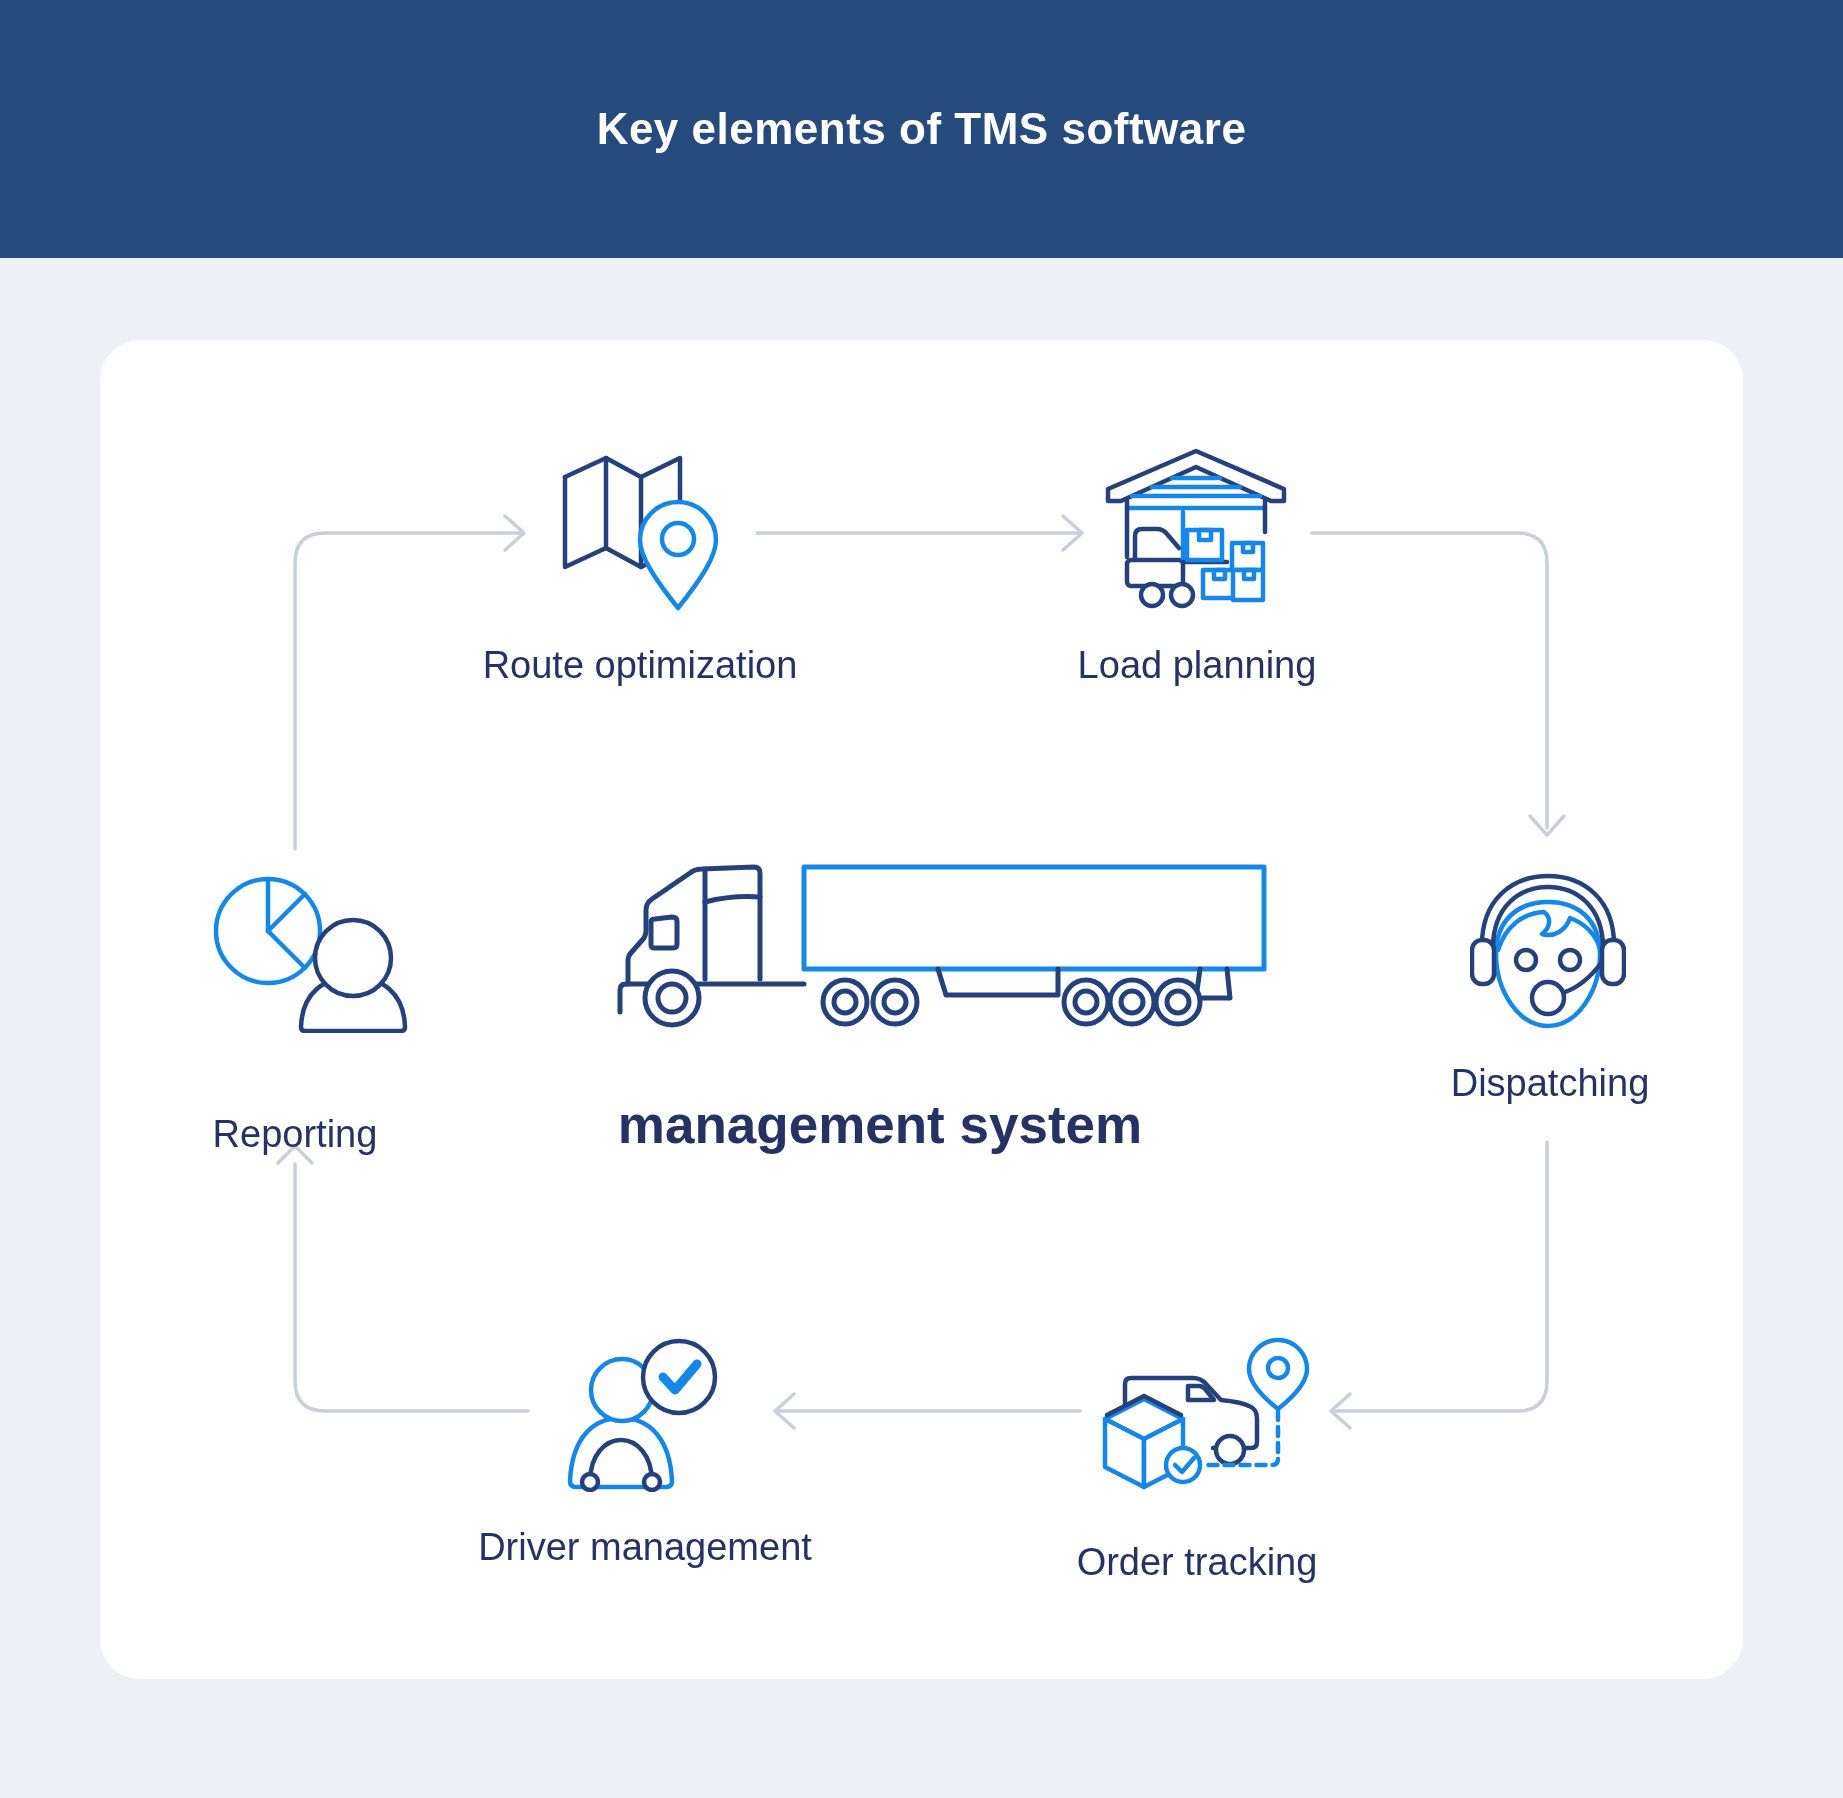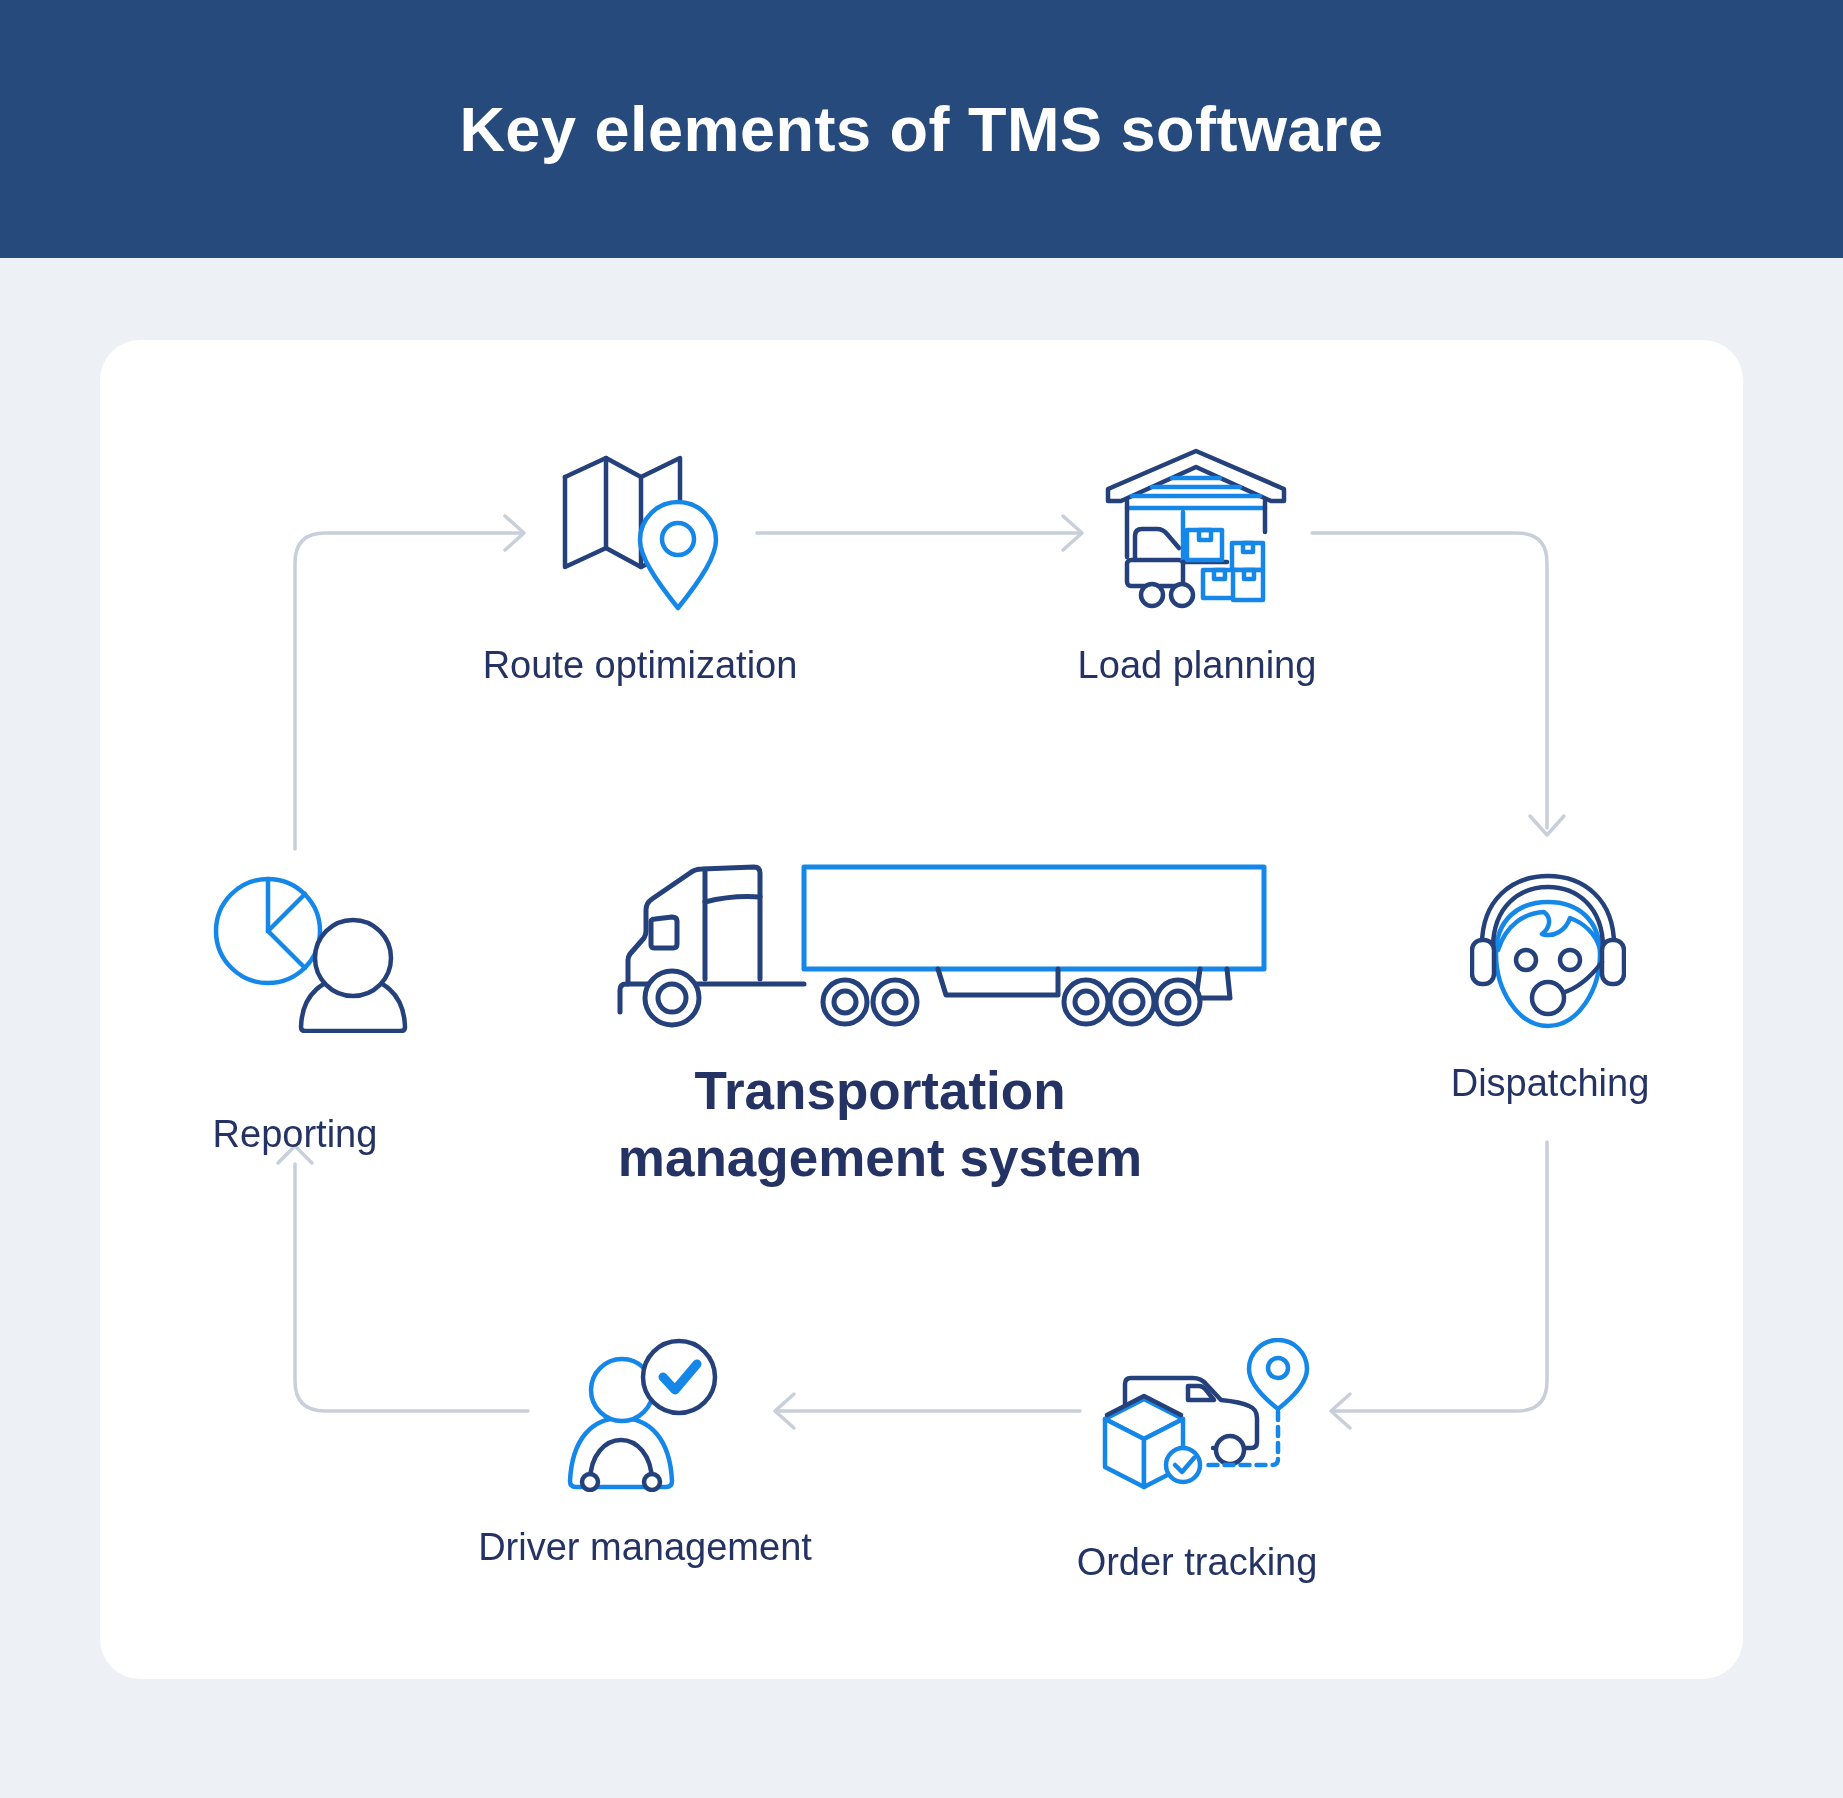--- a/index.html
+++ b/index.html
@@ -1,20 +1,20 @@
 <!DOCTYPE html>
 <html style="--header-bg: #264a7c; --title-text: #ffffff; --background: #edf0f5; --card-bg: #ffffff; --arrow: #c9cfda; --icon-navy: #24417c; --icon-blue: #1587e8; --label-text: #243363;"><head>
 <meta charset="utf-8">
 <style>
   html,body{margin:0;padding:0;background:#edf0f5;}
   .stage{position:relative;width:1843px;height:1798px;background:var(--background,#edf0f5);
          font-family:"Liberation Sans",sans-serif;overflow:hidden;}
   .header{position:absolute;left:0;top:0;width:100%;height:258px;
           background:var(--header-bg,#264a7c);display:flex;align-items:center;justify-content:center;}
-  .header h1{margin:0;font-size:63px;font-weight:bold;color:var(--title-text,#ffffff);letter-spacing:.5px;}
+  .header h1{margin:0;font-size:44px;font-weight:bold;color:var(--title-text,#ffffff);letter-spacing:.5px;}
   .card{position:absolute;left:100px;top:340px;width:1643px;height:1339px;
         background:var(--card-bg,#ffffff);border-radius:40px;}
   .connectors{position:absolute;left:0;top:0;}
   .connectors path{fill:none;stroke:var(--arrow,#c9cfda);stroke-width:3.5;
                    stroke-linecap:round;stroke-linejoin:round;}
   .node{position:static;}
   .icon{position:absolute;}
   .icon *{fill:none;stroke-width:4.5;stroke-linecap:round;stroke-linejoin:round;}
   .icon .n{stroke:var(--icon-navy,#24417c);}
   .icon .b{stroke:var(--icon-blue,#1587e8);}
@@ -172,18 +172,17 @@
       <circle class="n f" cx="287" cy="144" r="22"></circle>
       <circle class="n f" cx="287" cy="144" r="11"></circle>
       <circle class="n f" cx="478" cy="144" r="22"></circle>
       <circle class="n f" cx="478" cy="144" r="11"></circle>
       <circle class="n f" cx="524" cy="144" r="22"></circle>
       <circle class="n f" cx="524" cy="144" r="11"></circle>
       <circle class="n f" cx="570" cy="144" r="22"></circle>
       <circle class="n f" cx="570" cy="144" r="11"></circle>
     </svg>
     <div class="center-label">
-      <div>Transportation</div>
       <div>management system</div>
     </div>
   </div>
 
 </div>
 
 </body></html>

